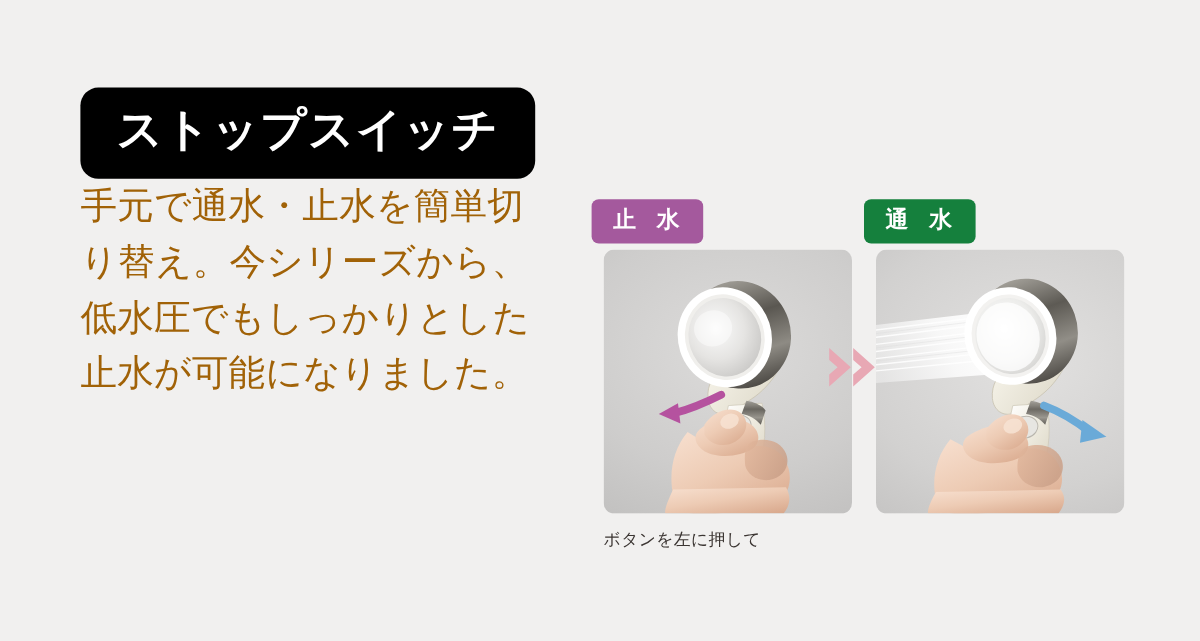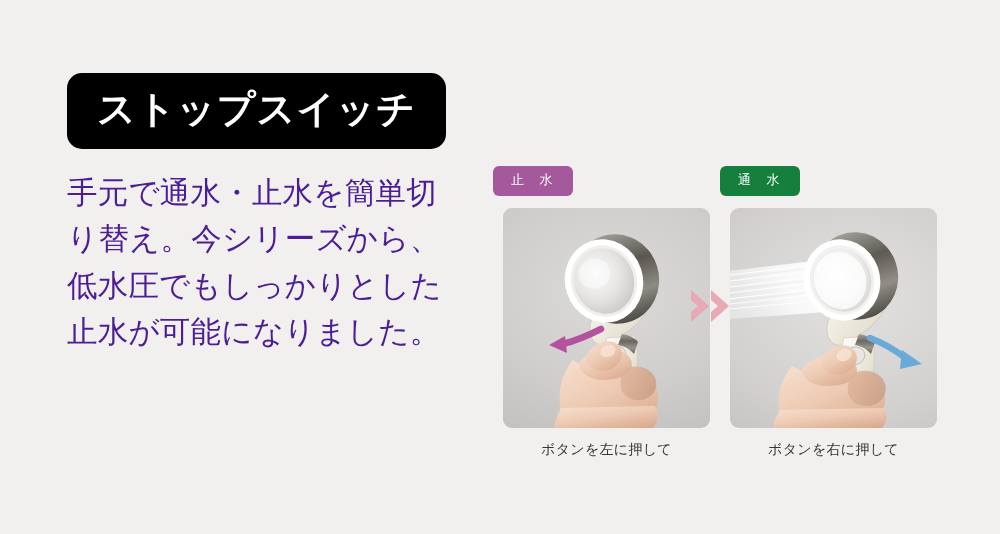--- a/index.html
+++ b/index.html
@@ -38,22 +38,21 @@
     border-radius: 15px;
     padding: 16px 30px 19px 30px;
     font-size: 38px;
     font-weight: bold;
     letter-spacing: 1px;
     line-height: 1.08;
     white-space: nowrap;
   }
 
   .body-copy {
-    margin-top: 20px;
-    color: #4c1d95;
+    color: #a16207;
     font-size: 30.5px;
     line-height: 1.52;
     letter-spacing: 0.2px;
     width: 400px;
     font-weight: 400;
   }
 
   
   .photo-area {
     position: absolute;
@@ -93,22 +92,22 @@
     height: 100%;
     display: block;
   }
 
   
   .state-badge {
     position: absolute;
     top: 0px;
     border-radius: 6px;
     color: #ffffff;
-    font-size: 13px;
-    font-weight: normal;
+    font-size: 19px;
+    font-weight: bold;
     letter-spacing: 6px;
     padding: 7px 14px 8px 18px;
     line-height: 1.15;
     z-index: 6;
     white-space: nowrap;
   }
   .state-badge.stop  { left: 3px;   background: #a4599d; }
   .state-badge.flow  { left: 230px; background: #15803d; }
 
   
@@ -119,21 +118,20 @@
     width: 44px;
     height: 40px;
     z-index: 5;
   }
 
   
   .caption {
     position: absolute;
     top: 273px;
     width: 207px;
-    text-align: center;
     color: #3b3532;
     font-size: 14px;
     line-height: 1.55;
     letter-spacing: 0.3px;
   }
   .caption.left  { left: 13px; }
   .caption.right { left: 240px; }
   .caption span { display: block; }
 </style>
 </head>
@@ -324,17 +322,16 @@
         <path d="M2 4 L20 20 L2 36 L2 26 L9 20 L2 14 Z" fill="#e8a8b4"></path>
         <path d="M22 4 L40 20 L22 36 L22 26 L29 20 L22 14 Z" fill="#e8a8b4"></path>
       </svg>
     </div>
 
     <div class="caption left">
       <span>ボタンを左に押して</span>
     </div>
 
     <div class="caption right">
-      <span>ボタンを右に押して</span>
     </div>
 
   </div>
 </div>
 
 </body></html>

